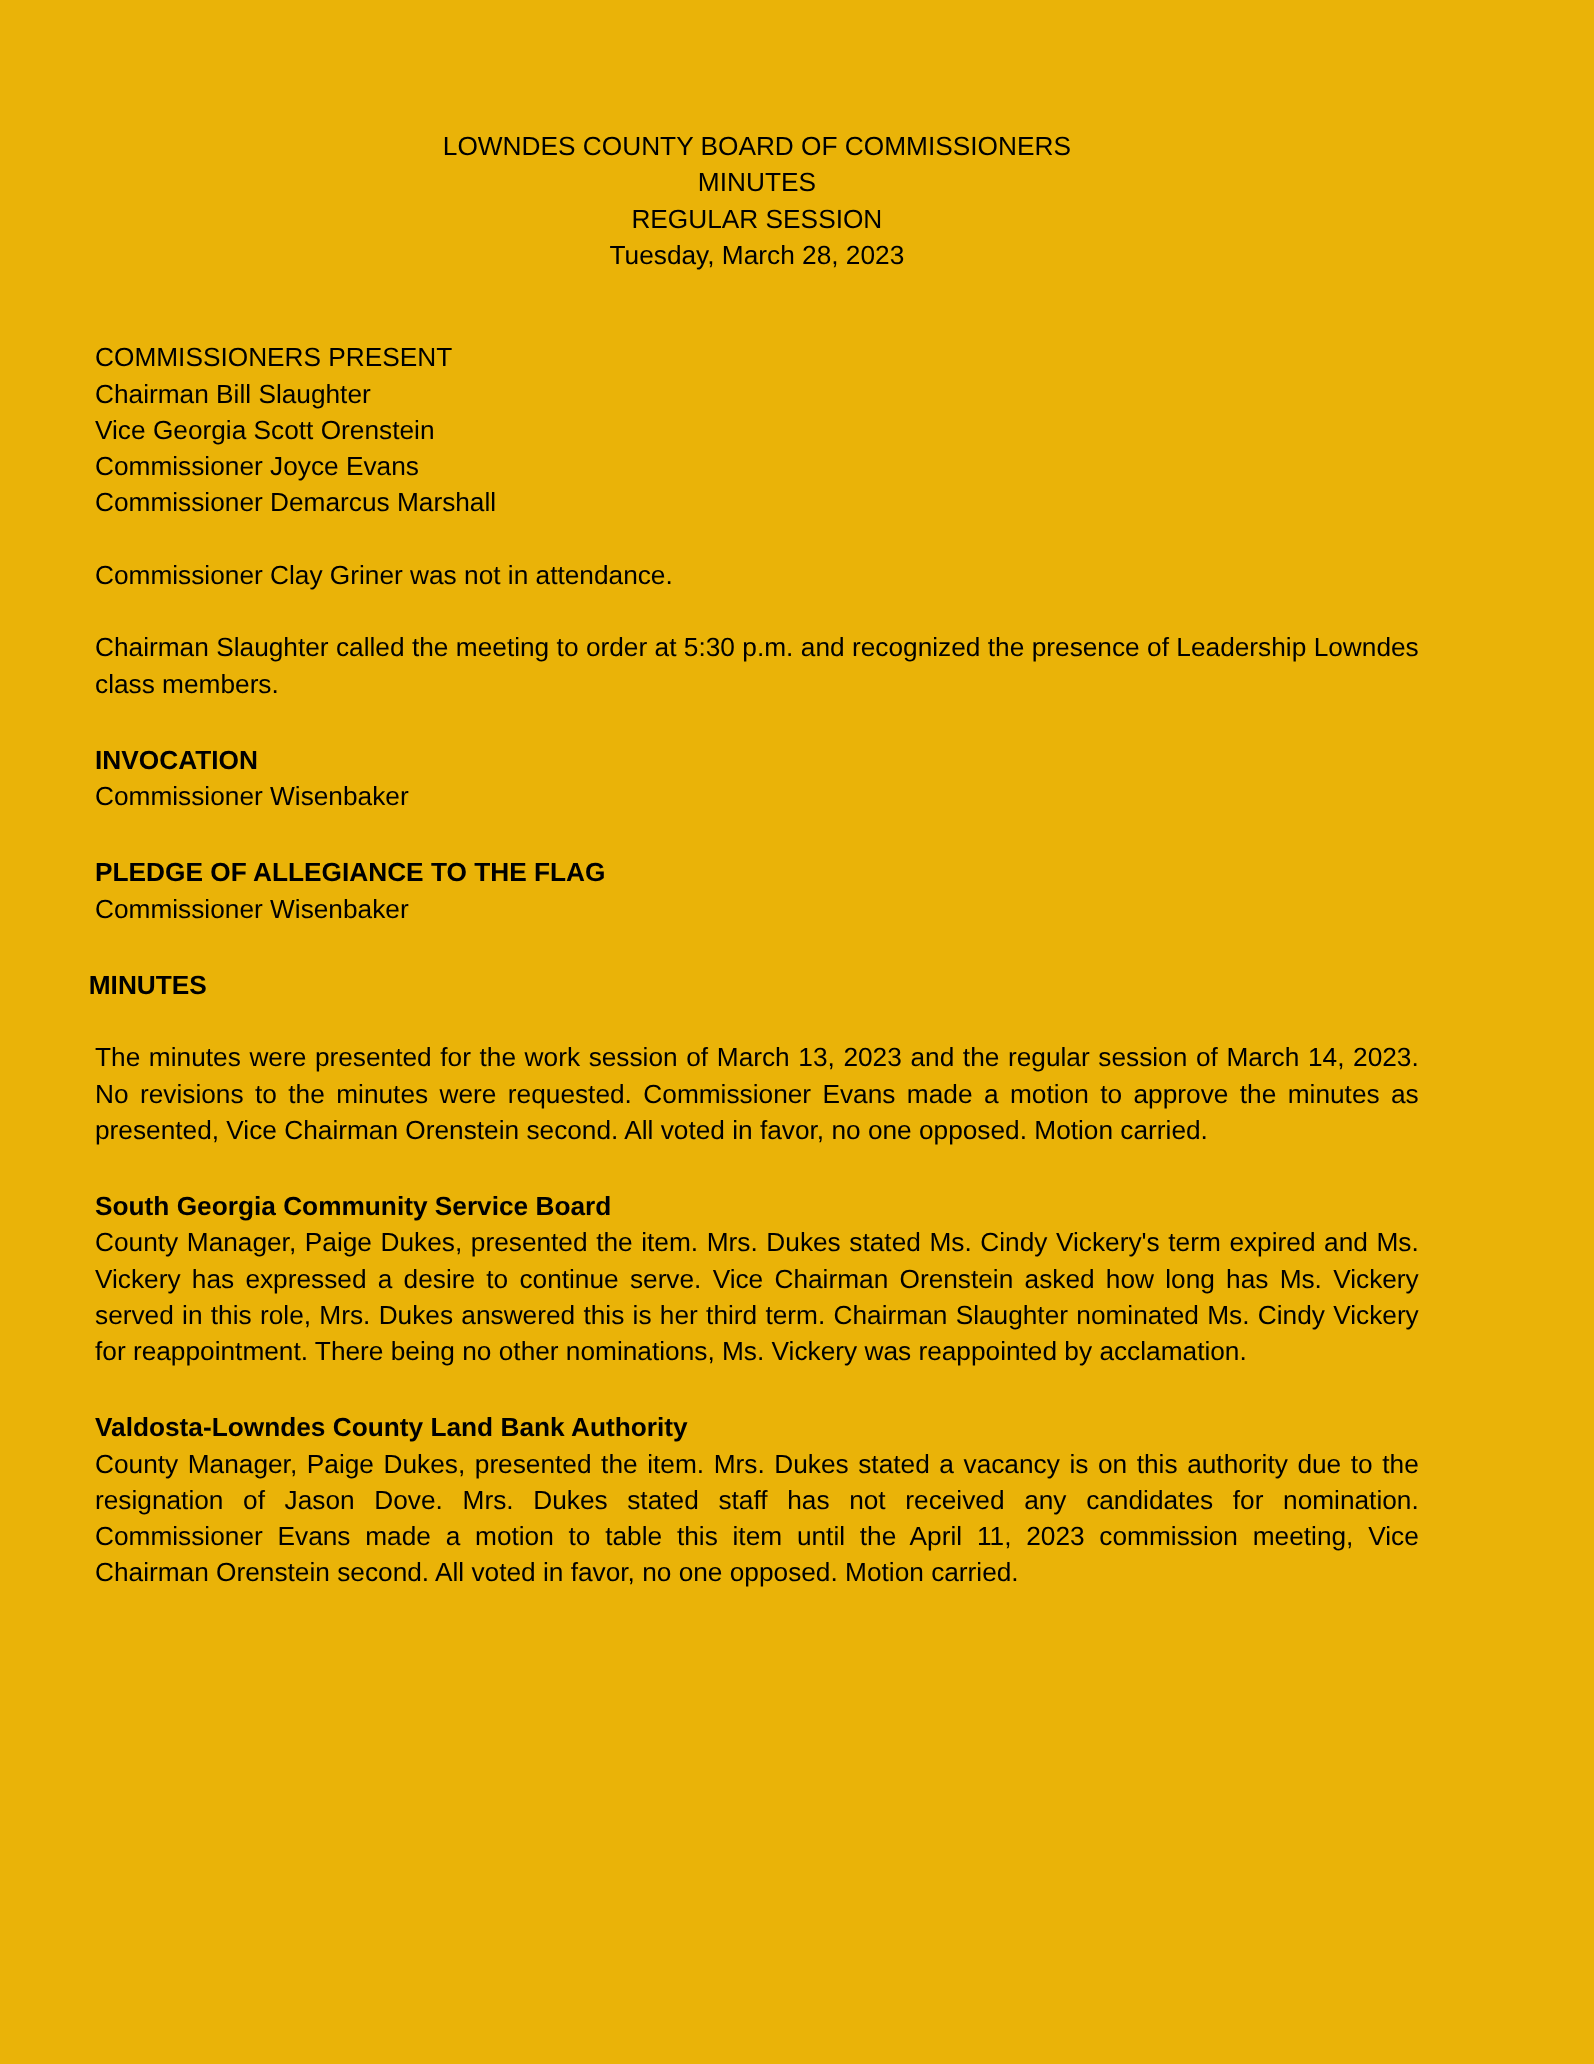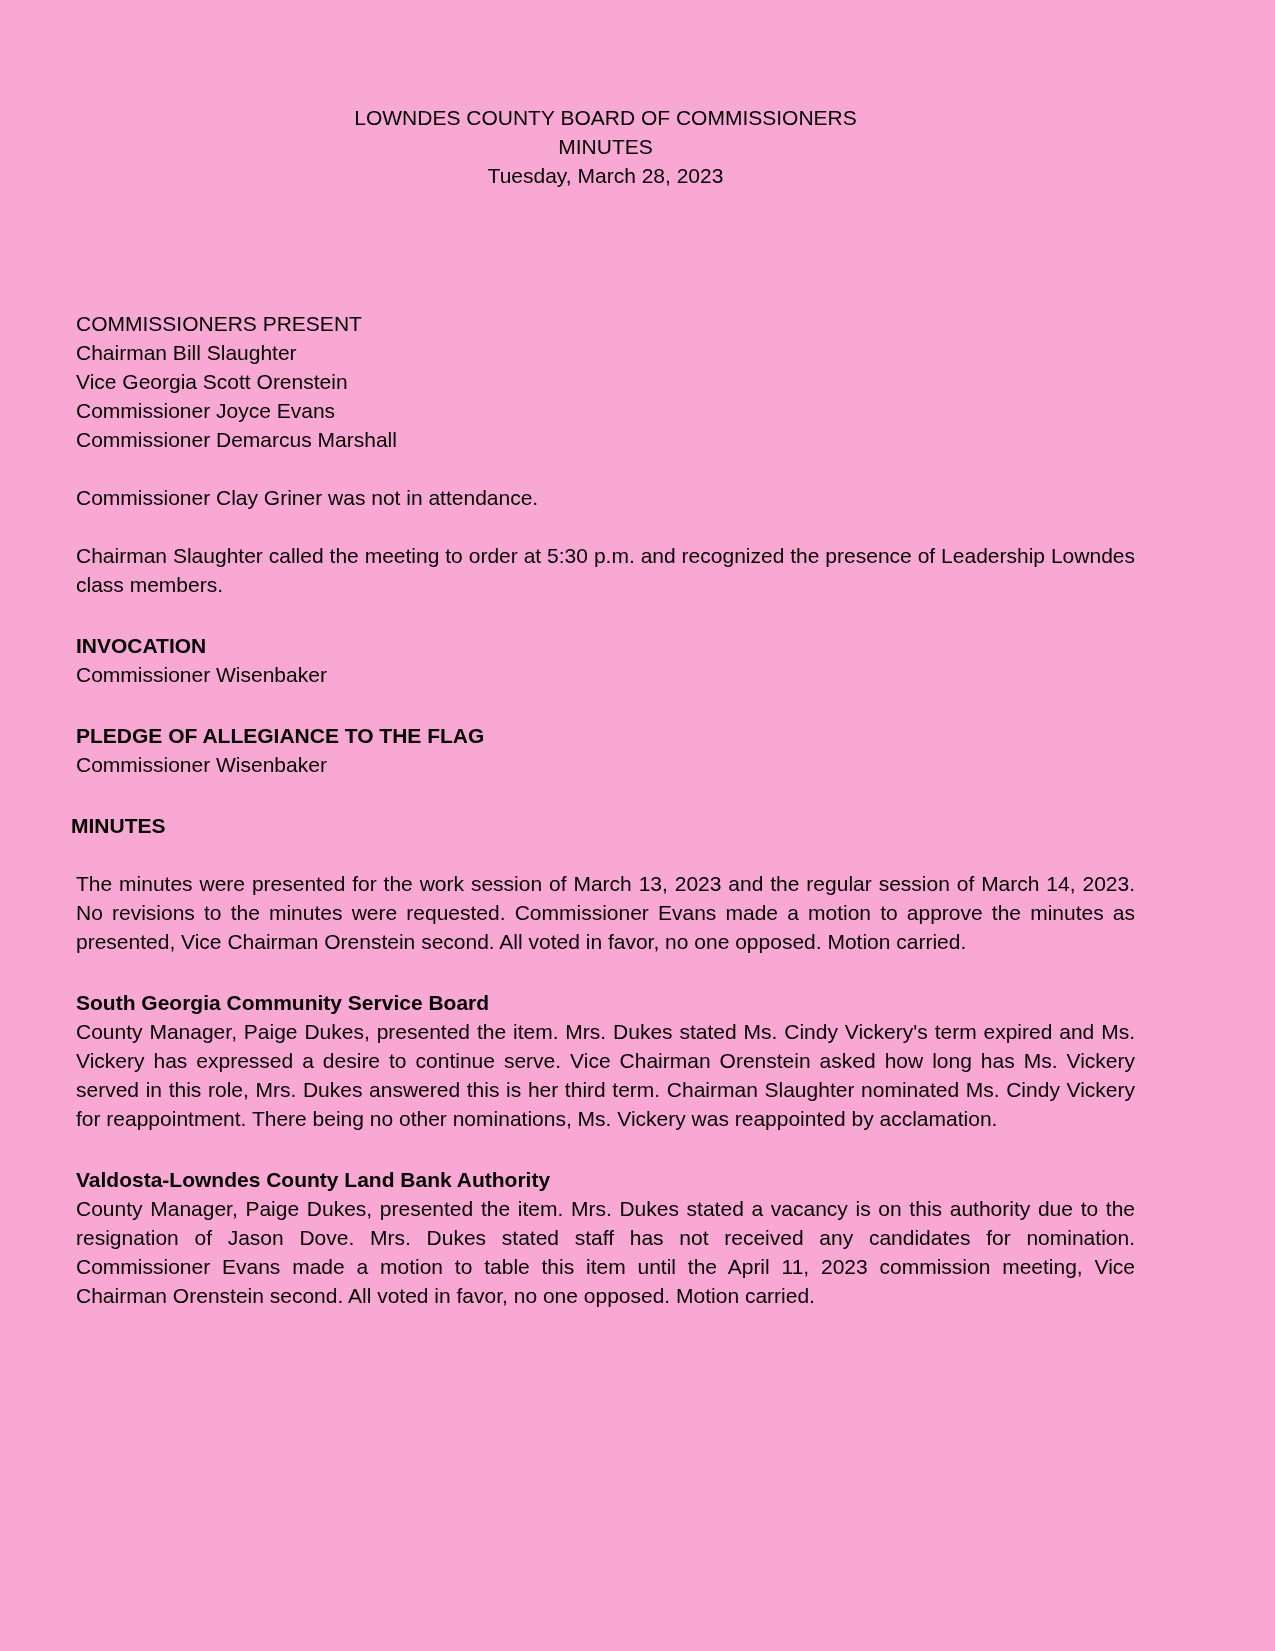--- a/index.html
+++ b/index.html
@@ -9,34 +9,34 @@
   }
   body {
     font-family: "Liberation Sans", "DejaVu Sans", sans-serif;
     color: #000000;
   }
   .page {
     position: relative;
     width: 1275px;
     height: 1651px;
     box-sizing: border-box;
-    background: #f9a8d4;
+    background: #eab308;
     padding: 103px 140px 0 76px;
     overflow: hidden;
     font-size: 21px;
     line-height: 29px;
   }
   .doc-header {
     text-align: center;
   }
   .block {
     margin-top: 29px;
   }
   .big-gap {
-    margin-top: 119px;
+    margin-top: 53px;
   }
   .bold {
     font-weight: bold;
     margin-top: 32px;
   }
   .outdent {
     margin-left: -5px;
   }
   .para {
     text-align: justify;
@@ -46,20 +46,21 @@
   }
 </style>
 </head>
 <body>
 
 <div class="page">
 
   <header class="doc-header">
     <div class="line">LOWNDES COUNTY BOARD OF COMMISSIONERS</div>
     <div class="line">MINUTES</div>
+    <div class="line">REGULAR SESSION</div>
     <div class="line">Tuesday, March 28, 2023</div>
   </header>
 
   <section class="big-gap">
     <div class="line">COMMISSIONERS PRESENT</div>
     <div class="line">Chairman Bill Slaughter</div>
     <div class="line">Vice Georgia Scott Orenstein</div>
     <div class="line">Commissioner Joyce Evans</div>
     <div class="line">Commissioner Demarcus Marshall</div>
   </section>

